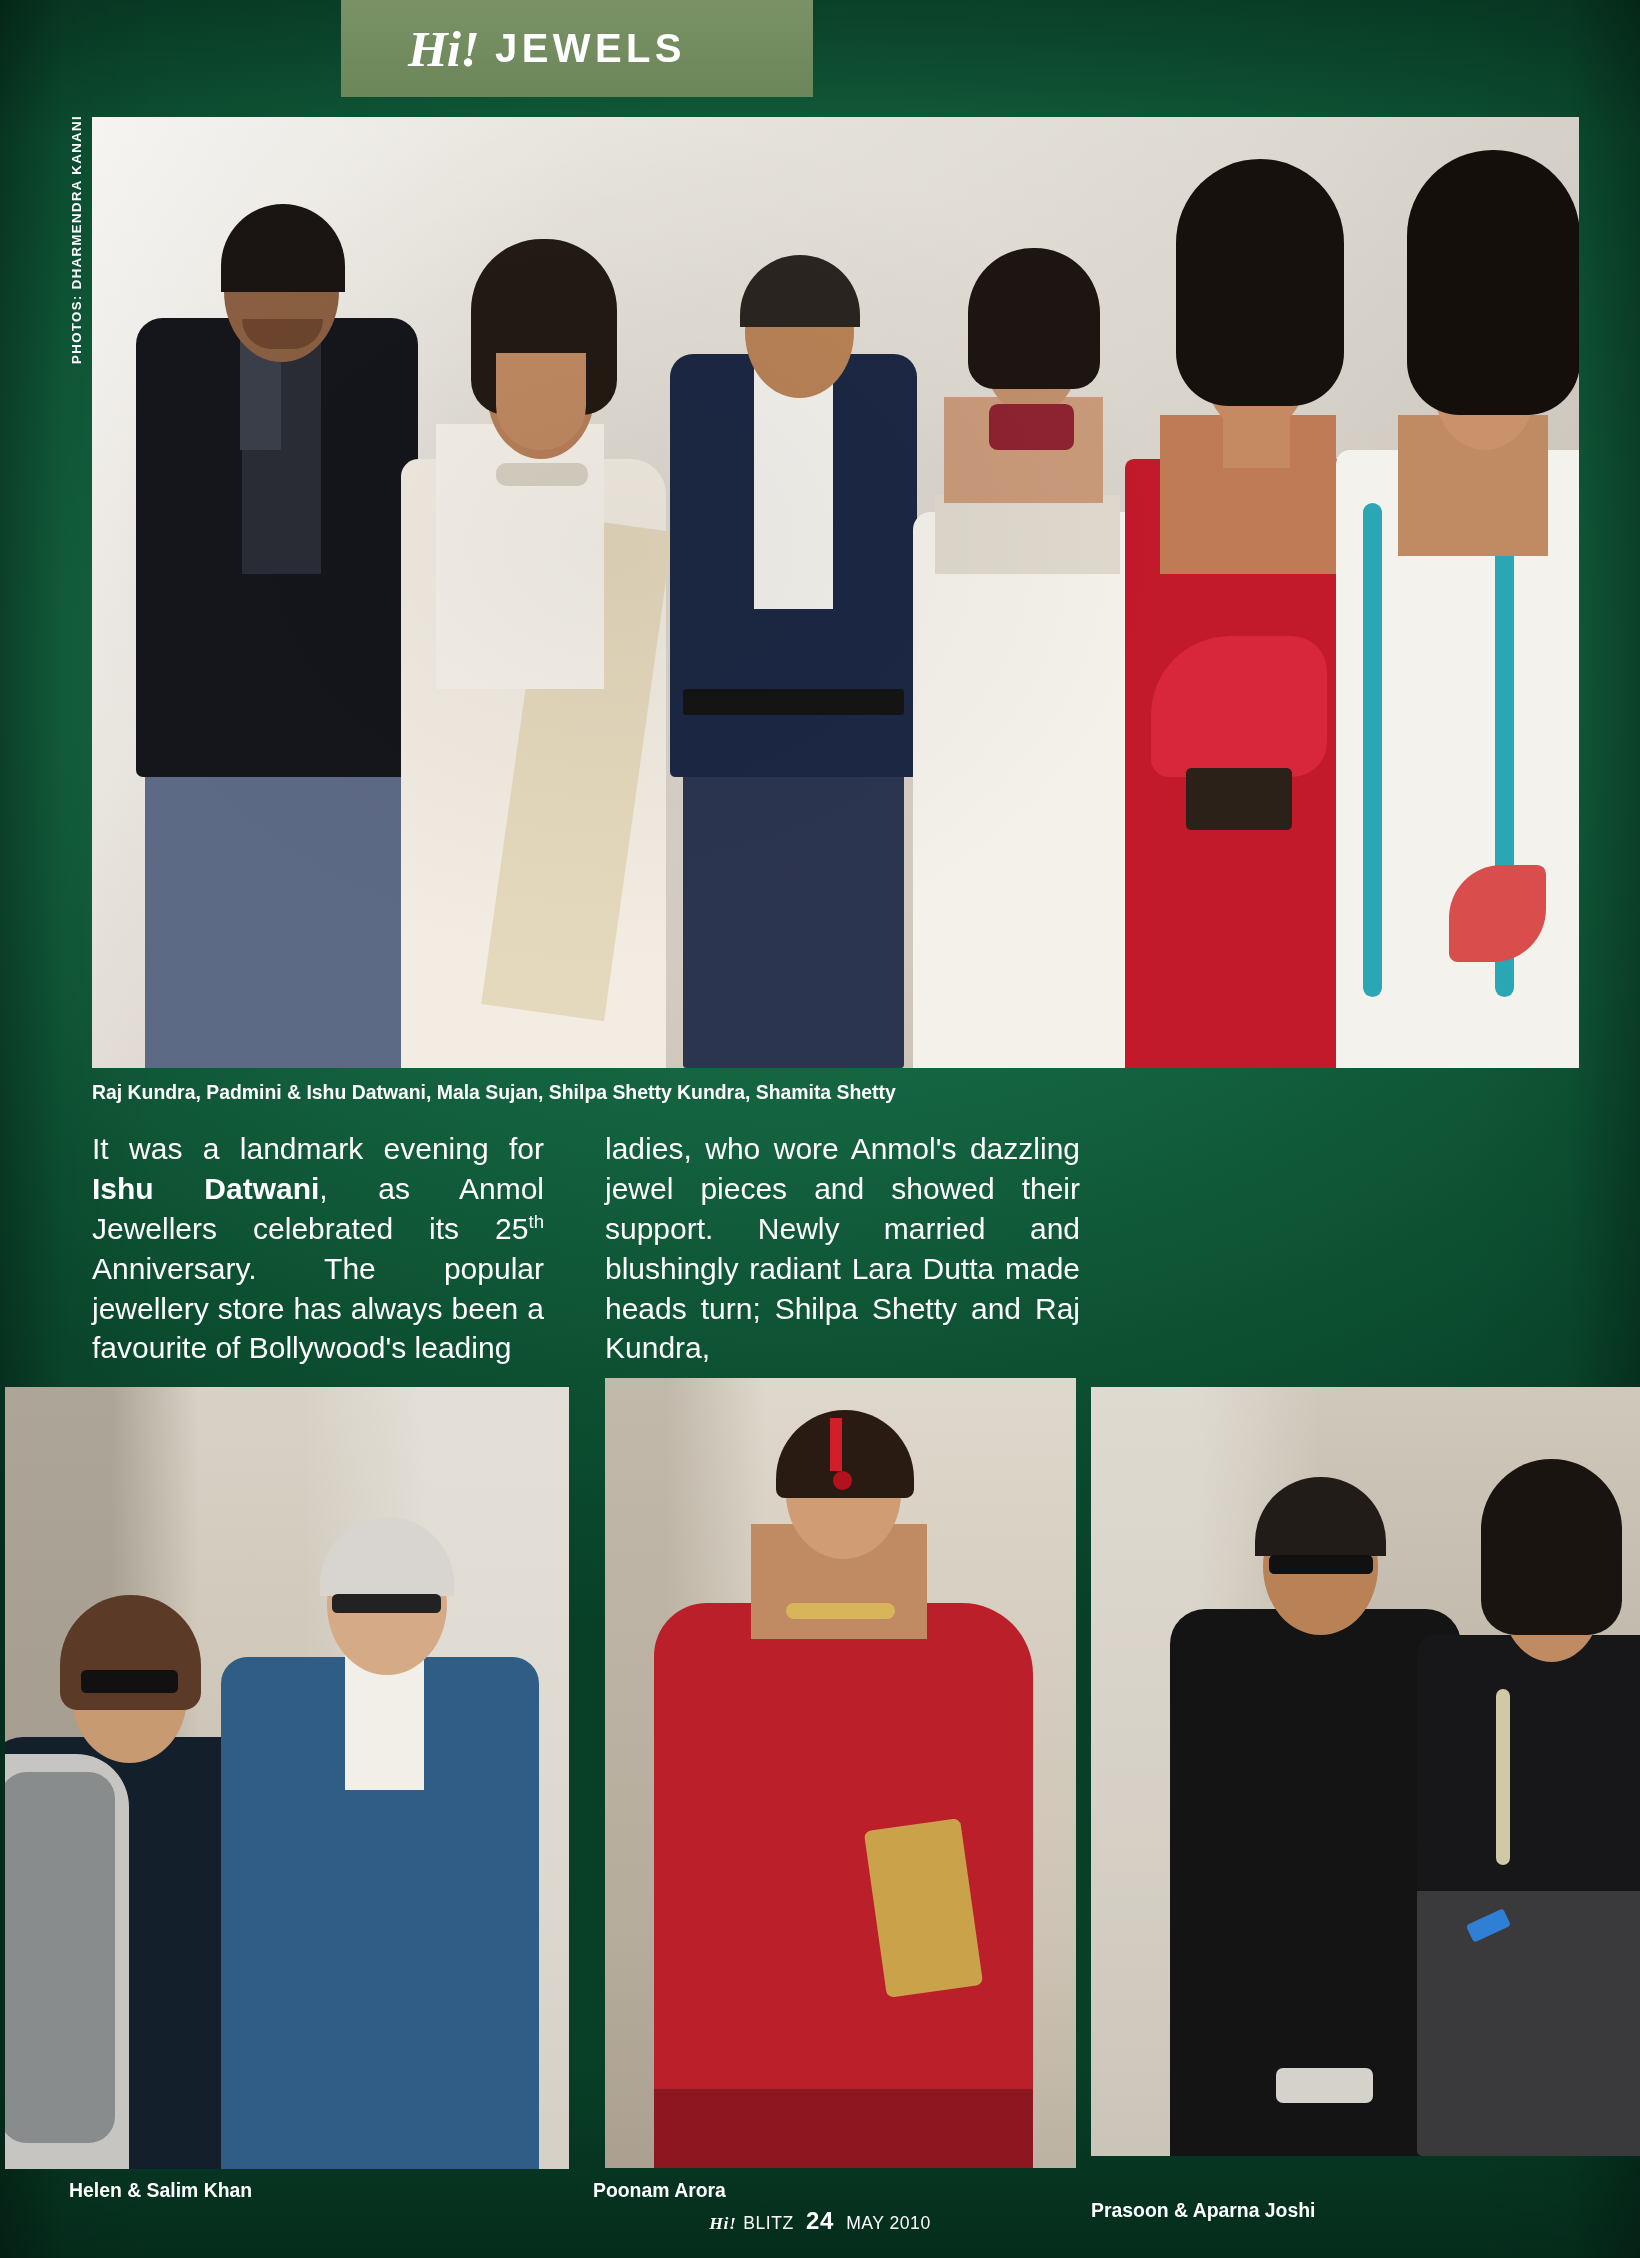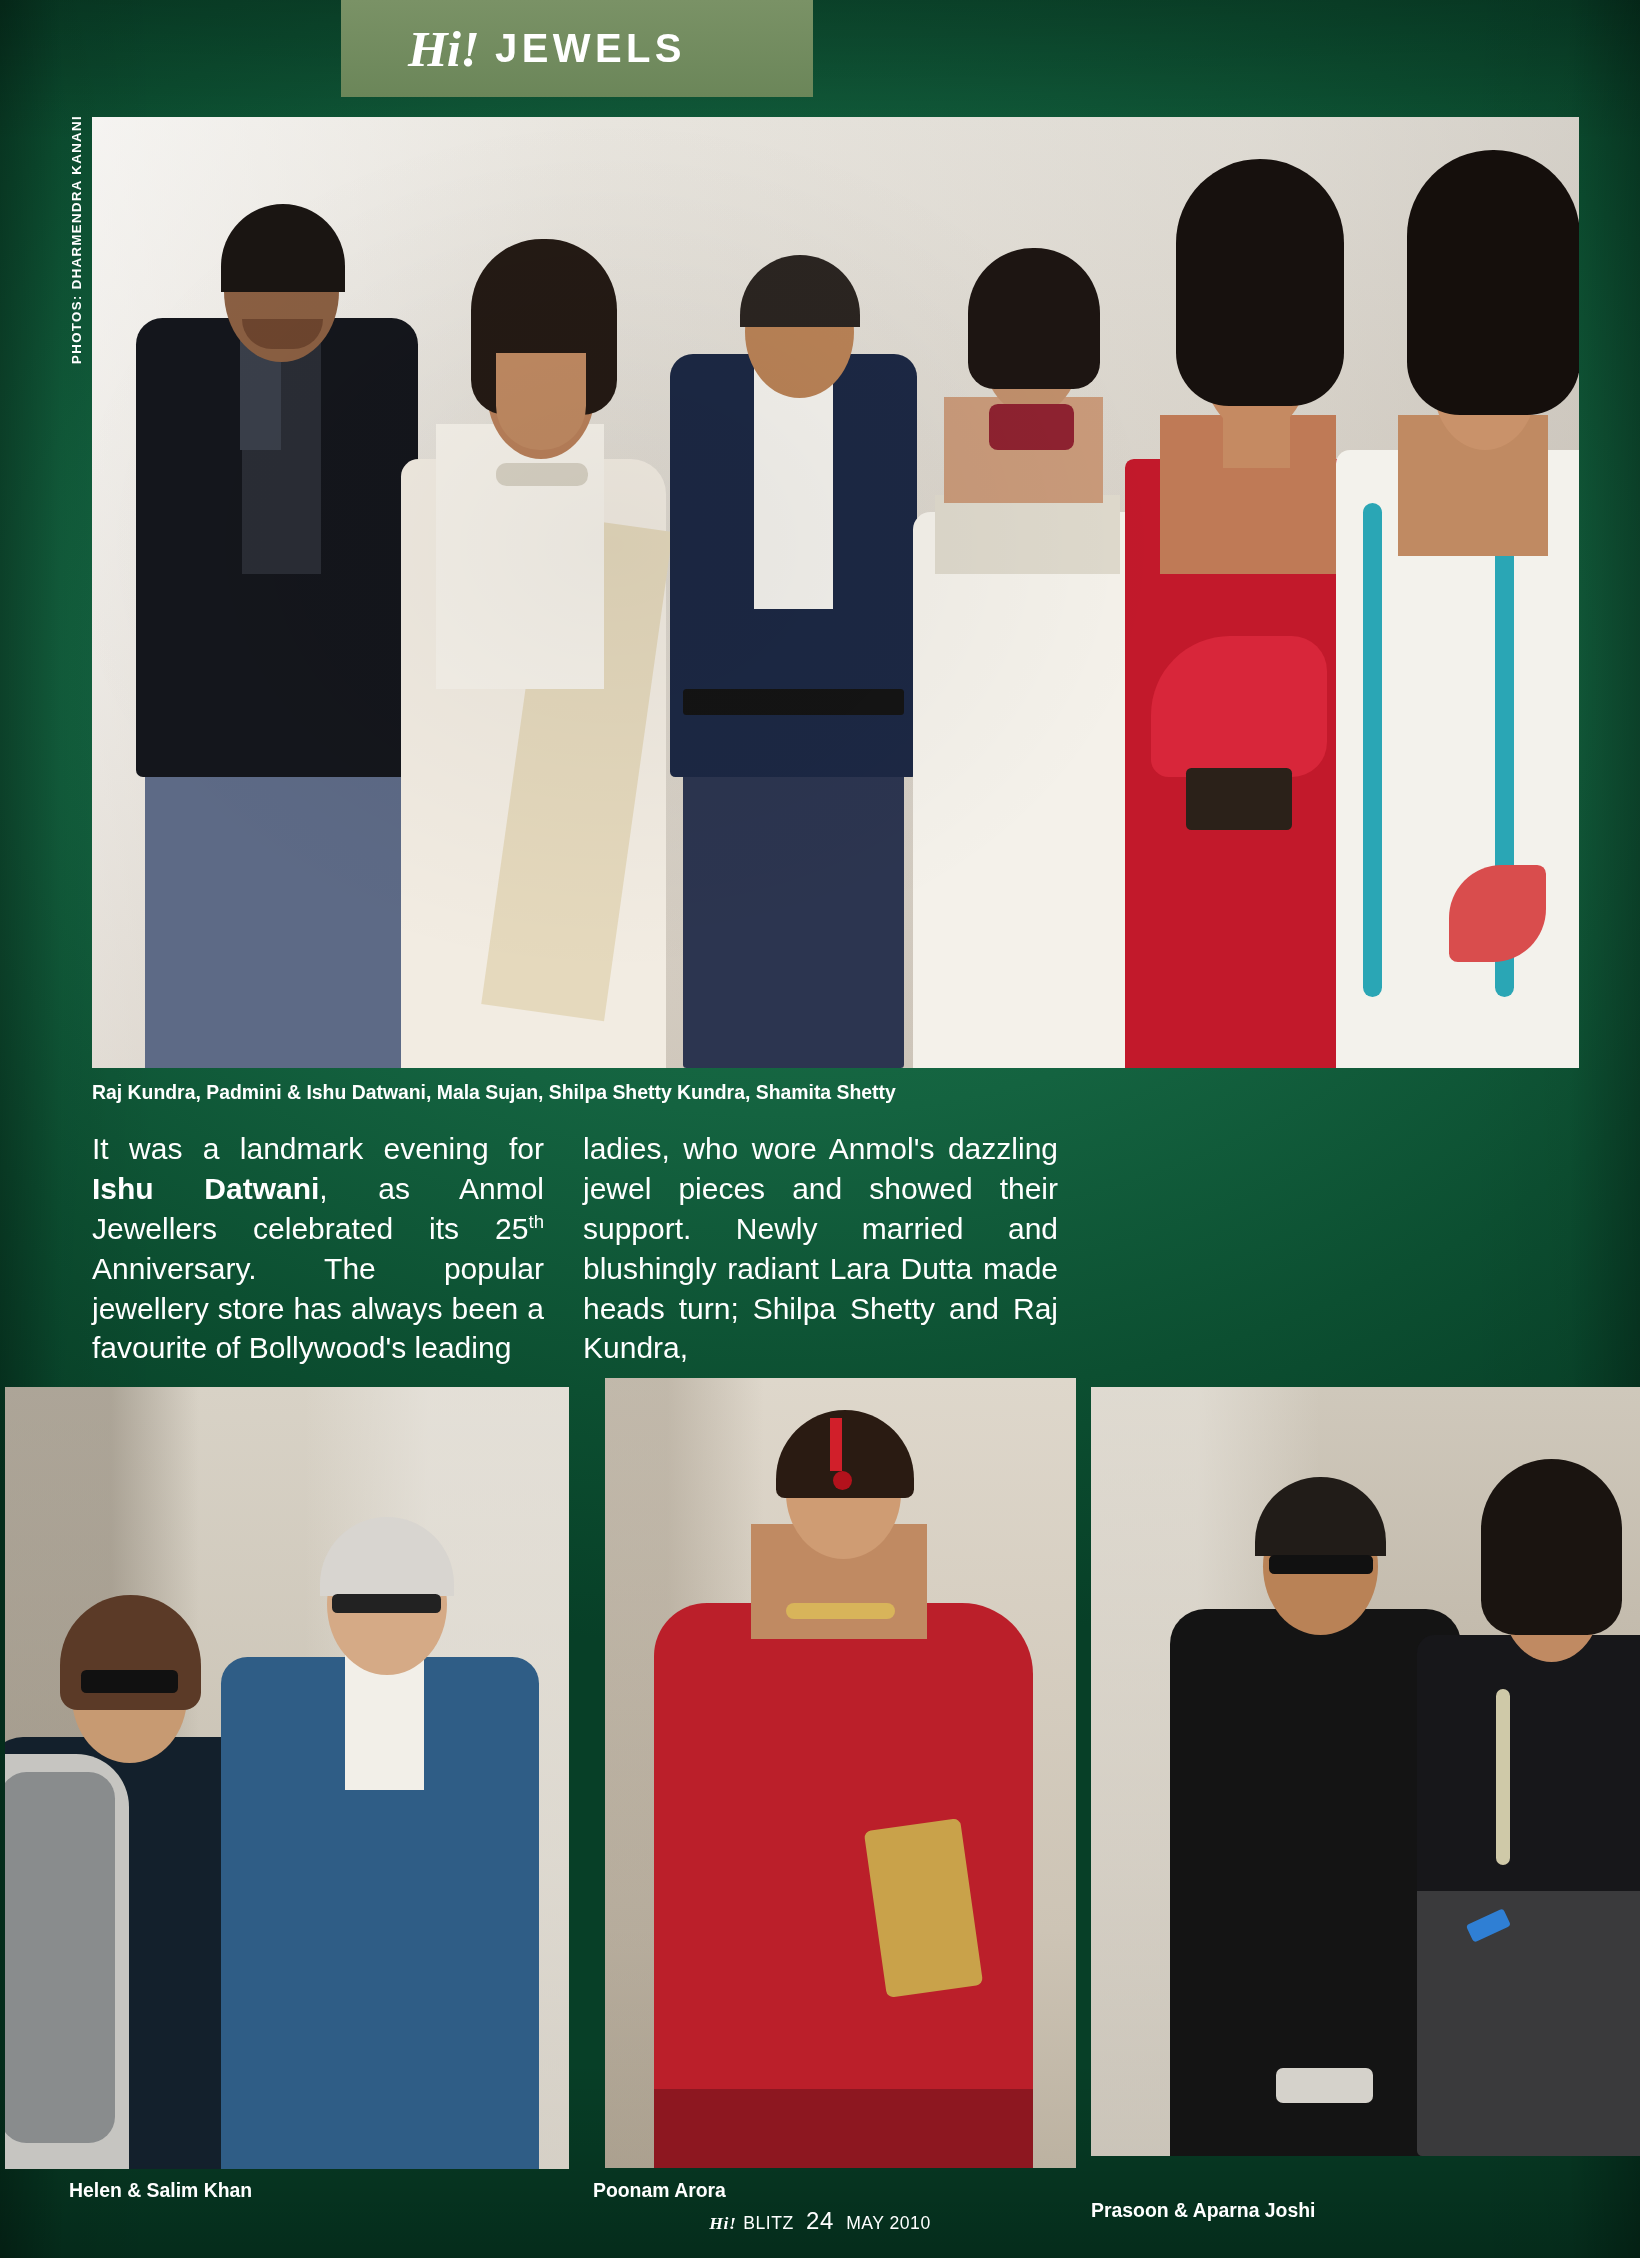--- a/index.html
+++ b/index.html
@@ -143,21 +143,21 @@
     text-align: center;
     color: #ffffff;
     font-size: 17.6px;
     letter-spacing: 0.5px;
   }
   .footer .hi {
     font-family: "Liberation Serif", serif;
     font-style: italic;
     font-weight: bold;
   }
-  .footer .num { font-size: 24px; font-weight: normal; }
+  .footer .num { font-size: 24px; font-weight: bold; }
 </style>
 </head>
 <body>
 
 <div class="page">
   <div class="bg"></div>
 
   <div class="header-tab">
     <span class="header-hi">Hi!</span>
     <span class="header-jewels">JEWELS</span>
@@ -228,21 +228,21 @@
     </div>
 
     <div class="hero-shadow"></div>
   </div>
 
   <div class="caption" style="left:92px; top:1081px; width:1412px;">Raj Kundra, Padmini &amp; Ishu Datwani, Mala Sujan, Shilpa Shetty Kundra, Shamita Shetty</div>
 
   <div class="col" style="left:92px; top:1129px; width:452px;">
     <span>It was a landmark evening for <b>Ishu Datwani</b>, as Anmol Jewellers celebrated its 25<span class="sup">th</span> Anniversary. The popular jewellery store has always been a favourite of Bollywood's leading</span>
   </div>
-  <div class="col" style="left:583px; top:1129px; width:475px;">ladies, who wore Anmol's dazzling jewel pieces and showed their support. Newly married and blushingly radiant Lara Dutta made heads turn; Shilpa Shetty and Raj Kundra,</div>
+  <div class="col" style="left:605px; top:1129px; width:475px;">ladies, who wore Anmol's dazzling jewel pieces and showed their support. Newly married and blushingly radiant Lara Dutta made heads turn; Shilpa Shetty and Raj Kundra,</div>
 
   <div class="pb" style="left:5.3px; top:1387px; width:564px; height:782px;">
     <div class="inner" style="background:linear-gradient(180deg,#d8d2c6 0%, #c9c2b4 60%, #b5ac9c 100%);"></div>
     <div class="inner" style="background:linear-gradient(90deg, rgba(120,110,95,0.45) 0 106px, rgba(0,0,0,0) 194px), linear-gradient(270deg, rgba(235,232,226,0.6) 0 141px, rgba(0,0,0,0) 265px);"></div>
 
     <div class="fig" style="left:-17.6px; bottom:0; width:291px; height:582px;">
       <div class="body" style="left:0; bottom:0; width:291px; height:432px; background:#13202c; border-radius:35px 53px 0 0;"></div>
       <div class="body" style="left:8.8px; bottom:0; width:132px; height:415px; background:#e6e3dc; border-radius:0 53px 0 0; opacity:.85;"></div>
       <div class="body" style="left:12.4px; bottom:26.5px; width:115px; height:371px; background:#17232f; opacity:.35; border-radius:26.5px;"></div>
       <div class="head" style="left:84px; bottom:406px; width:115px; height:132px; background:#c79a72;"></div>

